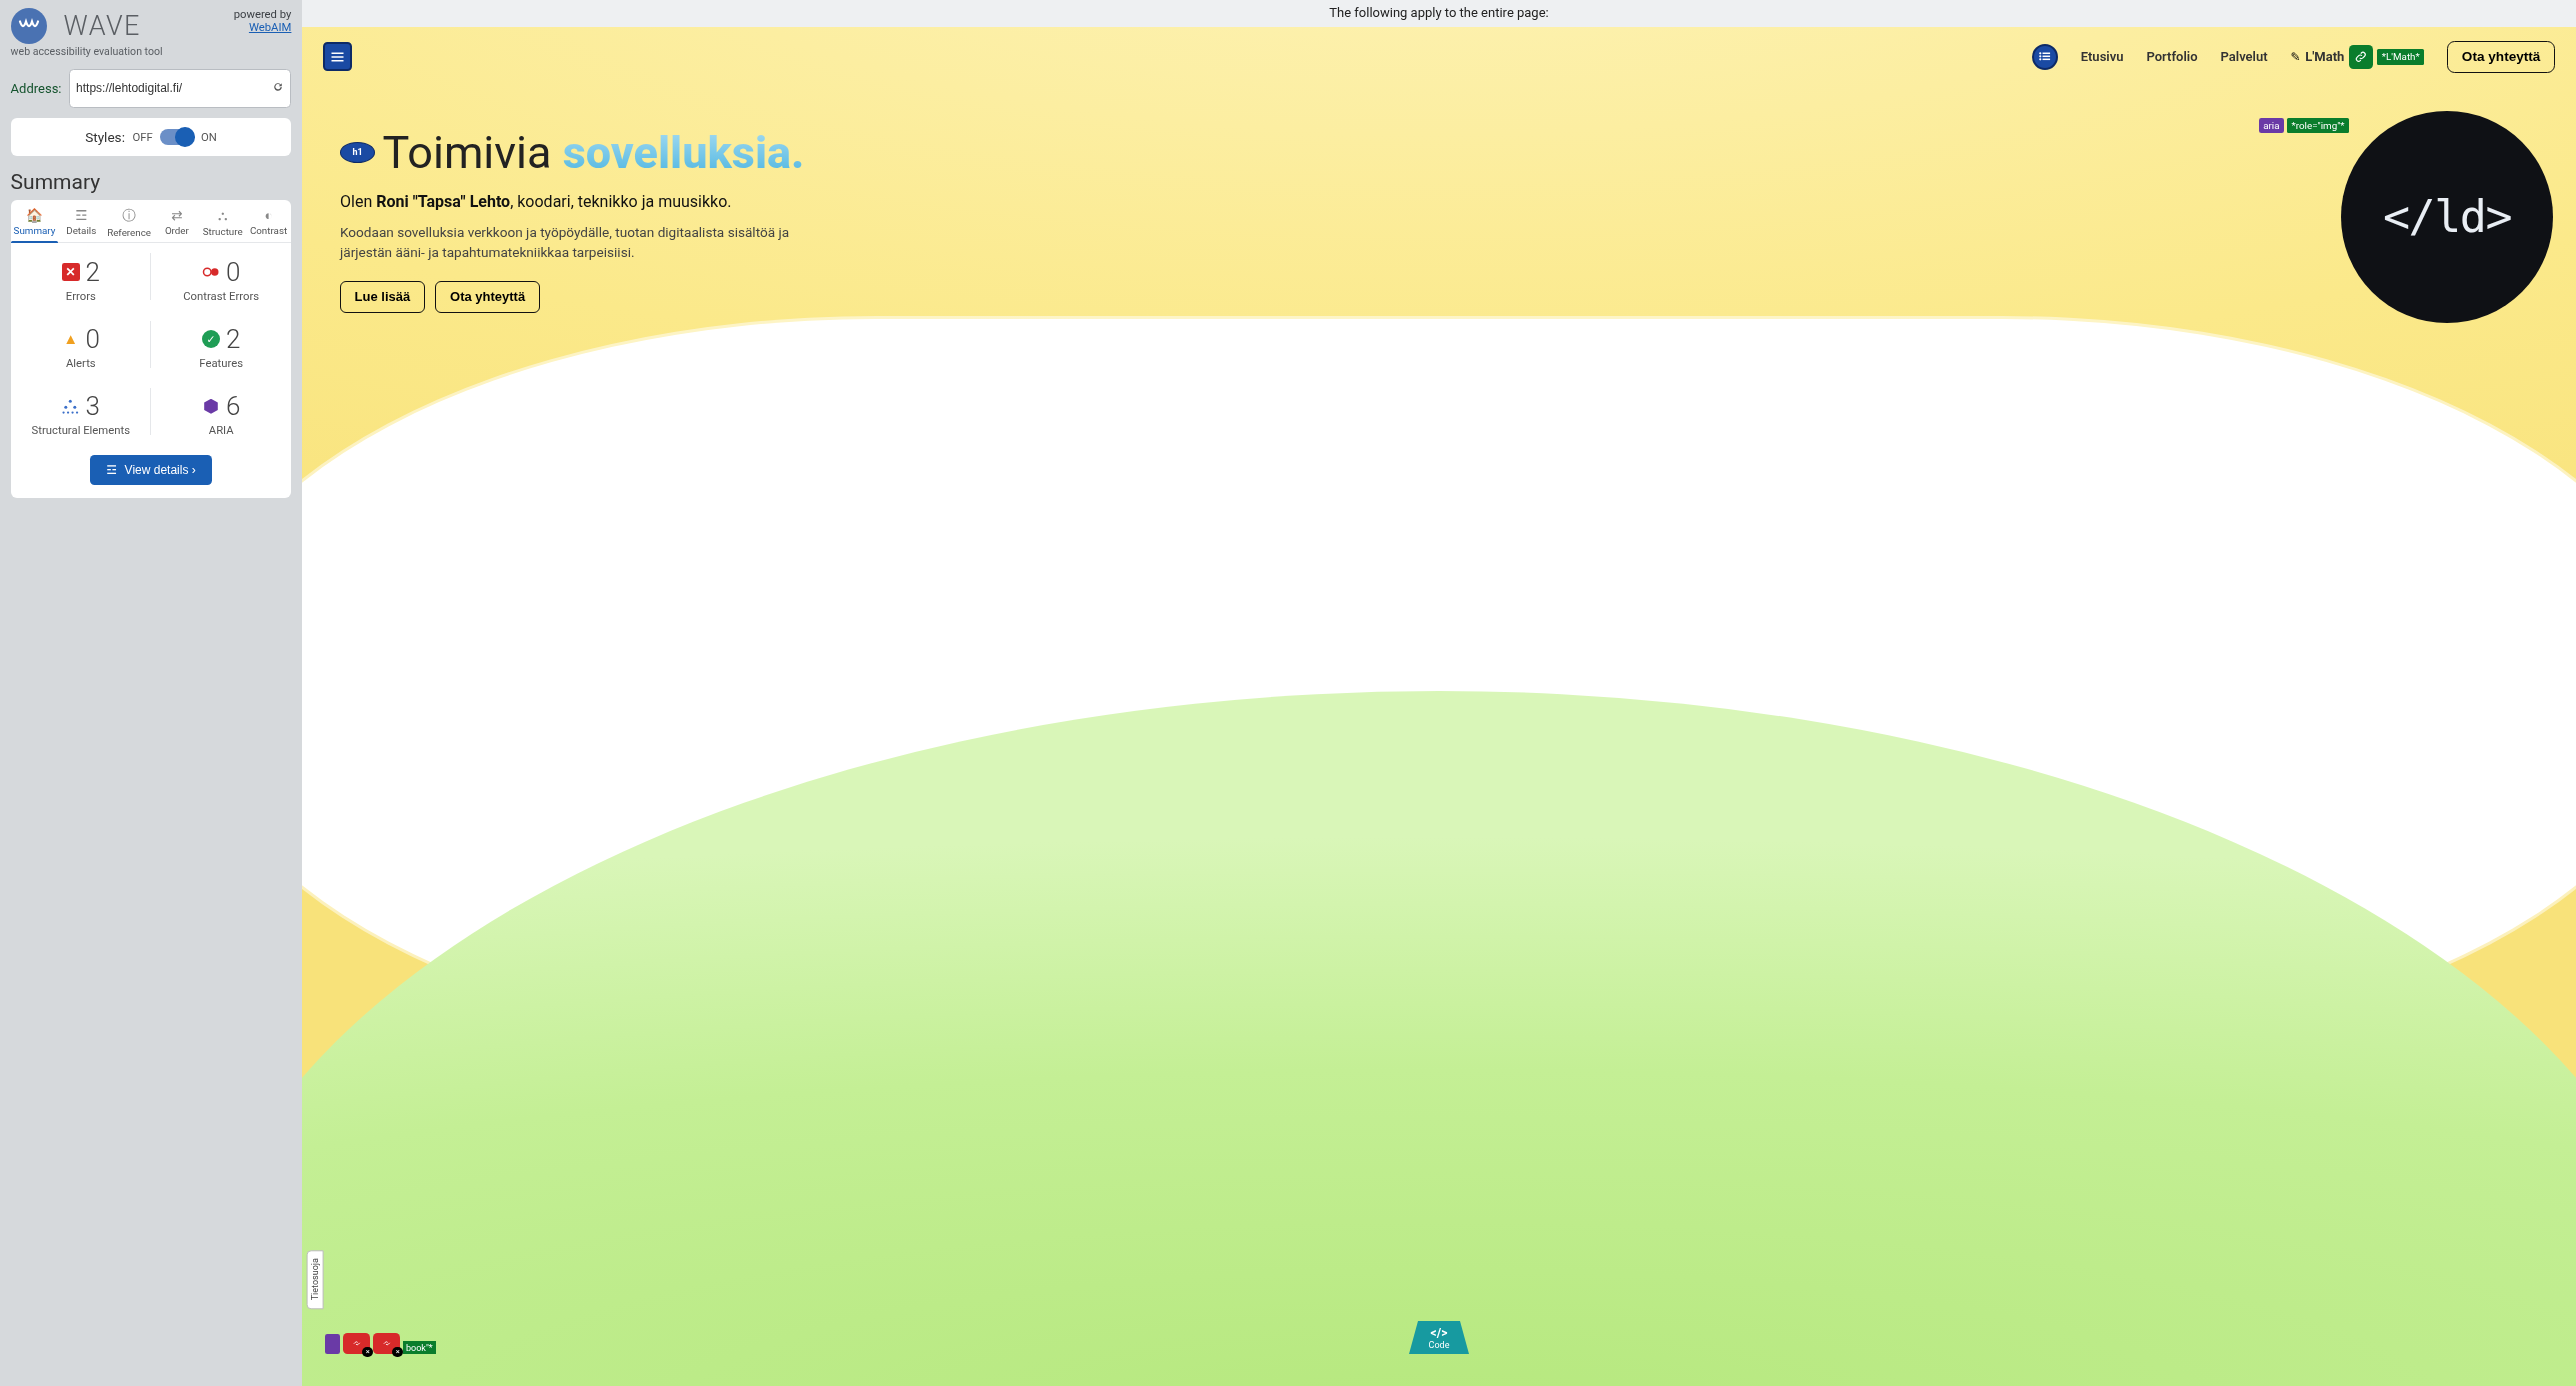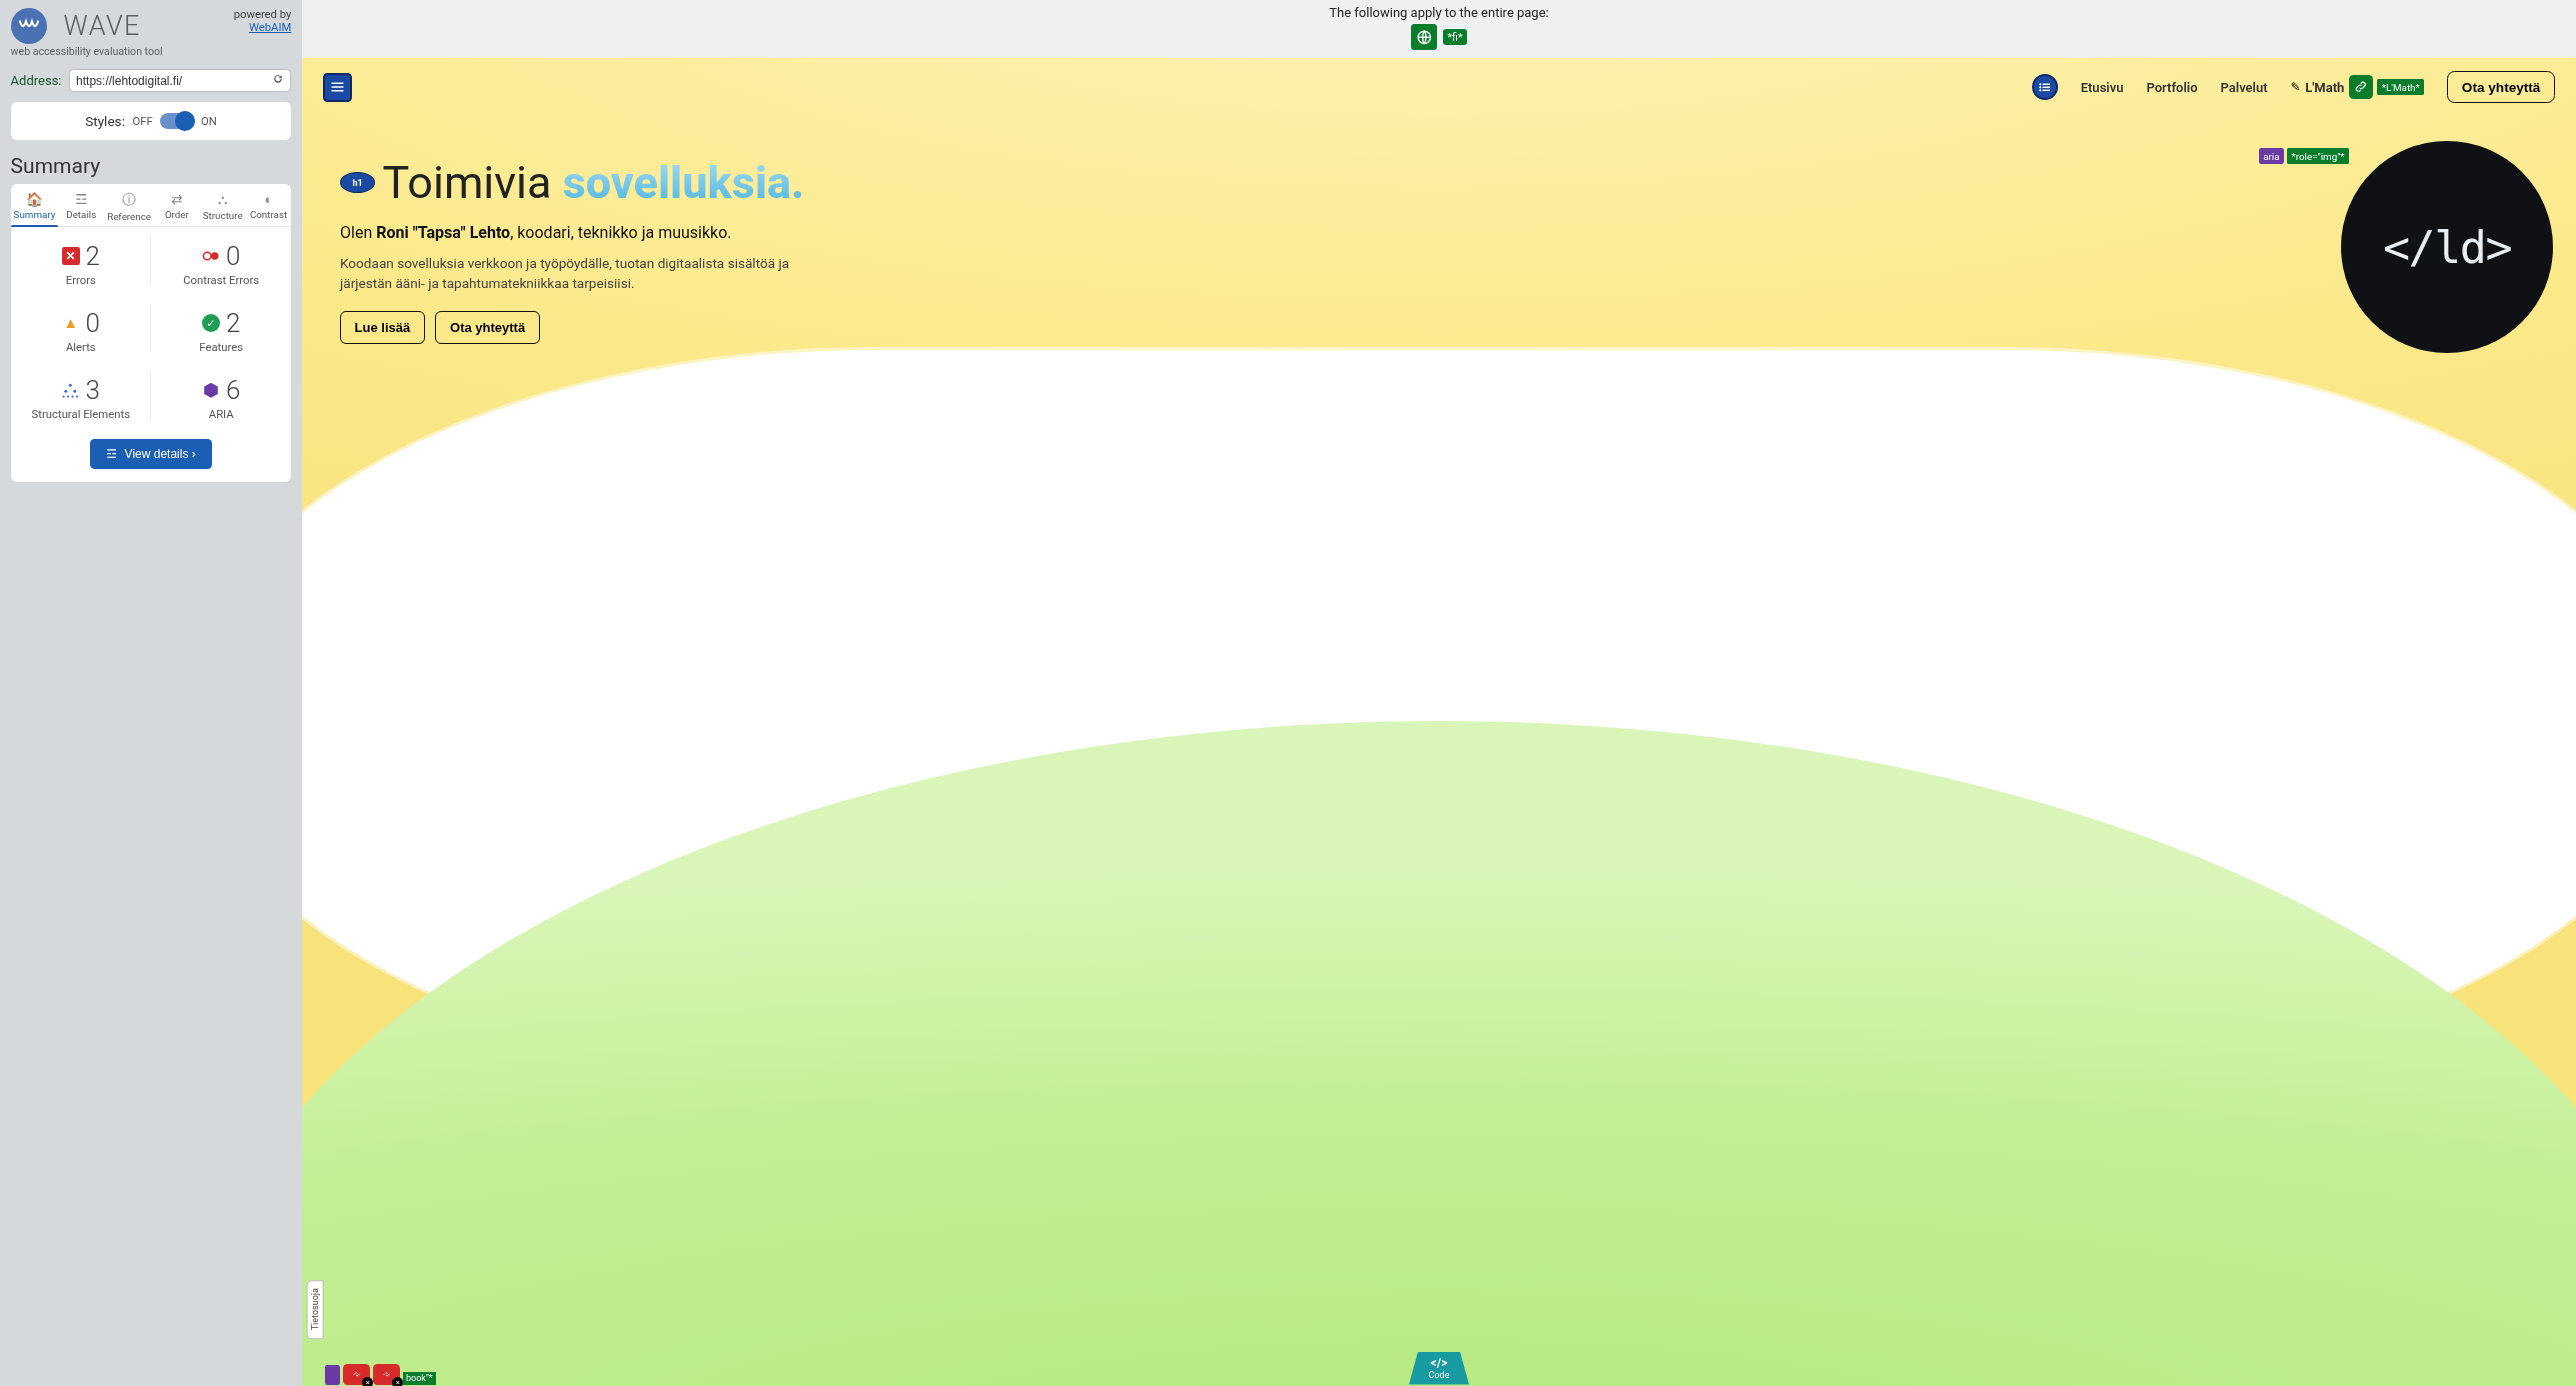--- a/index.html
+++ b/index.html
@@ -12,21 +12,21 @@
   .brand { display: flex; align-items: center; gap: 17px; }
   .brand-logo { width: 36px; height: 36px; border-radius: 50%; background: #4a72b2; display: flex; align-items: center; justify-content: center; }
   .brand-logo svg { width: 24px; height: 24px; }
   .brand-title { font-size: 27px; font-weight: 300; color: #5a5e63; letter-spacing: 1.5px; }
   .brand-sub { font-size: 10.6px; color: #5a5e63; margin-top: 1.5px; }
   .powered { text-align: right; font-size: 11.3px; color: #3b3f44; }
   .powered a { color: #1a5fb4; text-decoration: underline; }
 
   .address-row { display: flex; align-items: center; gap: 7.6px; margin-top: 10.6px; }
   .address-label { font-size: 13px; color: #14532d; }
-  .address-box { flex: 1; display: flex; align-items: flex-end; background: #fff; border: 0.8px solid #b9bdc2; border-radius: 4.5px; padding: 3px 6px; }
+  .address-box { flex: 1; display: flex; align-items: flex-start; background: #fff; border: 0.8px solid #b9bdc2; border-radius: 4.5px; padding: 11px 6px; }
   .address-box input { flex: 1; border: none; outline: none; font-size: 12px; color: #333; background: transparent; }
   .refresh-icon { cursor: pointer; color: #555; }
 
   .styles-box { background: #fff; border-radius: 6px; margin-top: 10.6px; padding: 10.6px; display: flex; align-items: center; justify-content: center; gap: 7.6px; }
   .styles-label { font-size: 13.6px; color: #333; }
   .off-on { font-size: 11.3px; color: #555; }
   .toggle { width: 33px; height: 16.6px; border-radius: 8.3px; background: #6b8fc7; position: relative; cursor: pointer; }
   .toggle-knob { position: absolute; right: -1.5px; top: -1.5px; width: 19.7px; height: 19.7px; border-radius: 50%; background: #1a5fb4; }
 
   .section-title { font-size: 21px; color: #333; margin-top: 13.6px; margin-bottom: 6px; }
@@ -247,29 +247,20 @@
     <button class="view-details">
       <span>☲</span>
       <span>View details ›</span>
     </button>
   </div>
 </aside>
 
 <main class="content">
   <div class="top-strip">
     <div class="top-strip-text">The following apply to the entire page:</div>
-    <div class="top-badges">
-      <span class="badge-green sq">
-        <svg width="16.6" height="16.6" viewBox="0 0 24 24">
-            <circle cx="12" cy="12" r="9" fill="none" stroke="#fff" stroke-width="2"></circle>
-            <path d="M3 12h18M12 3c3 3 3 15 0 18M12 3c-3 3-3 15 0 18" stroke="#fff" stroke-width="2" fill="none"></path>
-          </svg>
-      </span>
-      <span class="badge-green label">*fi*</span>
-    </div>
   </div>
 
   <div class="page">
     <div class="bg">
       <div class="yellow"></div>
       <div class="white"></div>
       <div class="green"></div>
     </div>
 
     <nav class="nav">

